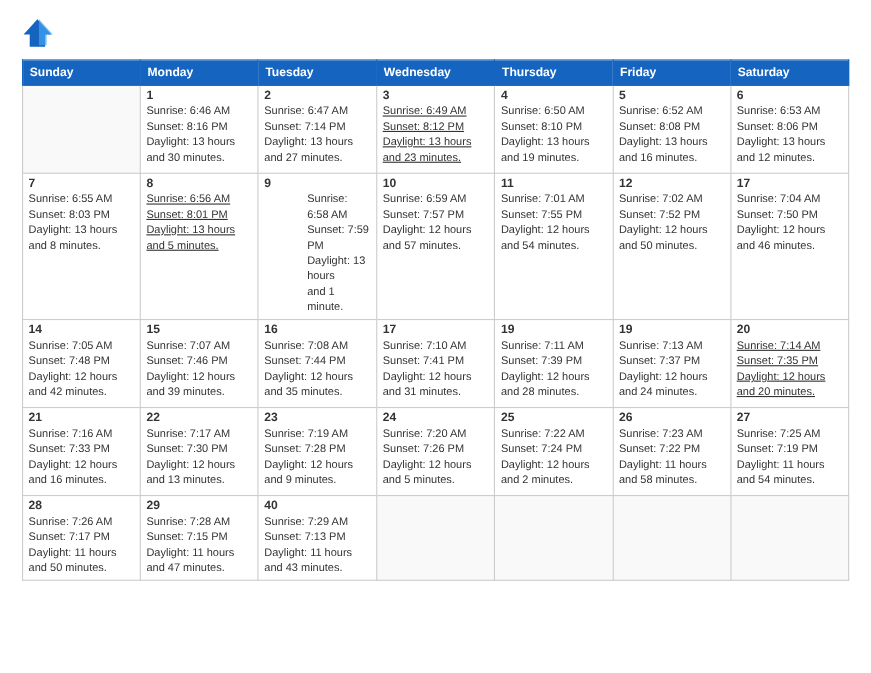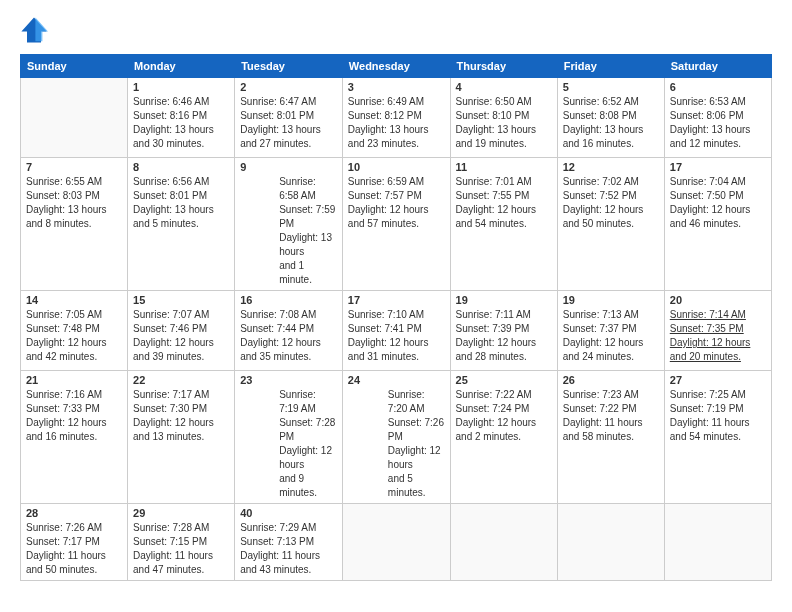--- a/index.html
+++ b/index.html
@@ -131,27 +131,27 @@
           <td>
             <span class="day-num">1</span>
             <div class="day-info" style="white-space: pre-line;">Sunrise: 6:46 AM
 Sunset: 8:16 PM
 Daylight: 13 hours
 and 30 minutes.</div>
           </td>
           <td>
             <span class="day-num">2</span>
             <div class="day-info" style="white-space: pre-line;">Sunrise: 6:47 AM
-Sunset: 8:01 PM
+Sunset: 7:14 PM
 Daylight: 13 hours
 and 27 minutes.</div>
           </td>
           <td>
             <span class="day-num">3</span>
-            <div class="day-info" style="white-space: pre-line;">Sunrise: 6:49 AM
+            <div class="day-info" style="white-space: pre-line; text-decoration: underline;">Sunrise: 6:49 AM
 Sunset: 8:12 PM
 Daylight: 13 hours
 and 23 minutes.</div>
           </td>
           <td>
             <span class="day-num">4</span>
             <div class="day-info" style="white-space: pre-line;">Sunrise: 6:50 AM
 Sunset: 8:10 PM
 Daylight: 13 hours
 and 19 minutes.</div>
@@ -174,21 +174,21 @@
         <tr>
           <td>
             <span class="day-num">7</span>
             <div class="day-info" style="white-space: pre-line;">Sunrise: 6:55 AM
 Sunset: 8:03 PM
 Daylight: 13 hours
 and 8 minutes.</div>
           </td>
           <td>
             <span class="day-num">8</span>
-            <div class="day-info" style="white-space: pre-line;">Sunrise: 6:56 AM
+            <div class="day-info" style="white-space: pre-line; text-decoration: underline;">Sunrise: 6:56 AM
 Sunset: 8:01 PM
 Daylight: 13 hours
 and 5 minutes.</div>
           </td>
           <td>
             <span class="day-num">9</span>
             <div class="day-info" style="white-space: pre-line; margin-left: 39px;">Sunrise: 6:58 AM
 Sunset: 7:59 PM
 Daylight: 13 hours
 and 1 minute.</div>
@@ -283,28 +283,28 @@
           </td>
           <td>
             <span class="day-num">22</span>
             <div class="day-info" style="white-space: pre-line;">Sunrise: 7:17 AM
 Sunset: 7:30 PM
 Daylight: 12 hours
 and 13 minutes.</div>
           </td>
           <td>
             <span class="day-num">23</span>
-            <div class="day-info" style="white-space: pre-line; margin-left: 39px;">Sunrise: 7:19 AM
+            <div class="day-info" style="white-space: pre-line;">Sunrise: 7:19 AM
 Sunset: 7:28 PM
 Daylight: 12 hours
 and 9 minutes.</div>
           </td>
           <td>
             <span class="day-num">24</span>
-            <div class="day-info" style="white-space: pre-line; margin-left: 40px;">Sunrise: 7:20 AM
+            <div class="day-info" style="white-space: pre-line;">Sunrise: 7:20 AM
 Sunset: 7:26 PM
 Daylight: 12 hours
 and 5 minutes.</div>
           </td>
           <td>
             <span class="day-num">25</span>
             <div class="day-info" style="white-space: pre-line;">Sunrise: 7:22 AM
 Sunset: 7:24 PM
 Daylight: 12 hours
 and 2 minutes.</div>

